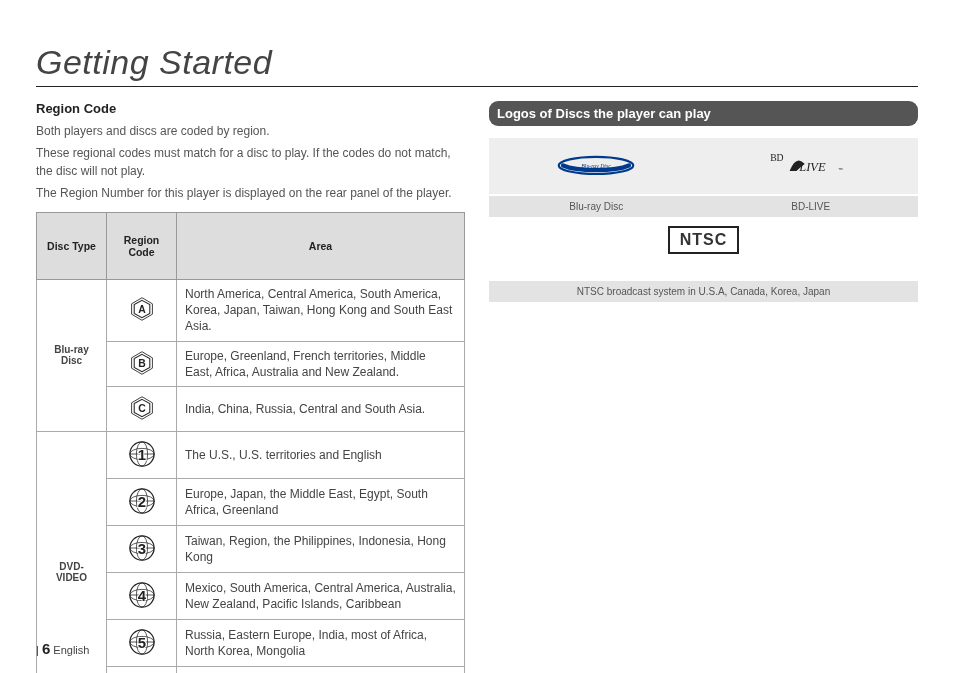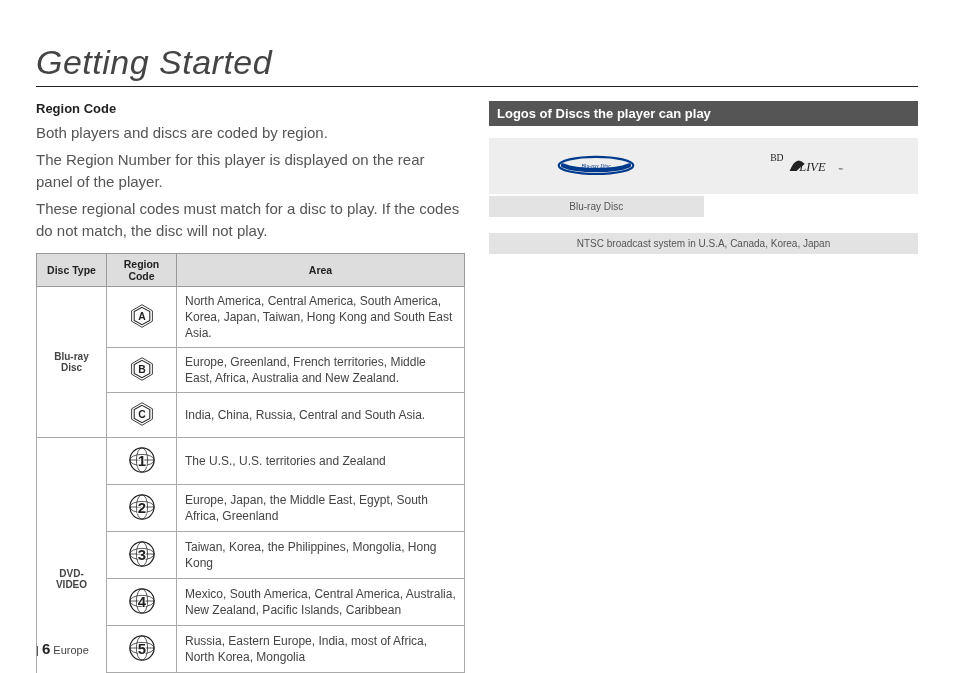--- a/index.html
+++ b/index.html
@@ -37,37 +37,38 @@
     color: #222;
     margin-bottom: 6px;
   }
   .section-bar {
     background: #555;
     color: #fff;
     font-size: 13px;
     font-weight: bold;
     padding: 5px 8px;
     margin-bottom: 12px;
+    border-radius: 9px;
   }
   .body-text {
-    font-size: 15px;
+    font-size: 12px;
     color: #555;
     line-height: 1.5;
     margin-bottom: 4px;
   }
   table.region {
     width: 100%;
     border-collapse: collapse;
     margin-top: 10px;
     font-size: 10.5px;
   }
   table.region th {
     background: #ddd;
     border: 1px solid #999;
-    padding: 4px 6px;
+    padding: 21px 6px;
     font-weight: bold;
     color: #222;
     text-align: center;
   }
   table.region td {
     border: 1px solid #aaa;
     padding: 6px 8px;
     color: #444;
     vertical-align: middle;
   }
@@ -153,22 +154,22 @@
 </head>
 <body>
 
 <h1 class="page-title">Getting Started</h1>
 
 <div class="columns">
 
   <div class="col">
     <div class="section-heading">Region Code</div>
     <p class="body-text">Both players and discs are coded by region.</p>
+    <p class="body-text">These regional codes must match for a disc to play. If the codes do not match, the disc will not play.</p>
     <p class="body-text">The Region Number for this player is displayed on the rear panel of the player.</p>
-    <p class="body-text">These regional codes must match for a disc to play. If the codes do not match, the disc will not play.</p>
 
     <table class="region">
       <thead>
         <tr>
           <th>Disc Type</th>
           <th>Region Code</th>
           <th>Area</th>
         </tr>
       </thead>
       <tbody>
@@ -217,21 +218,21 @@
             <span class="globe-icon">
               <svg viewBox="0 0 30 30">
                   <circle cx="15" cy="15" r="13" fill="none" stroke="#222" stroke-width="1.3"></circle>
                   <ellipse cx="15" cy="15" rx="13" ry="6" fill="none" stroke="#222" stroke-width="0.8"></ellipse>
                   <ellipse cx="15" cy="15" rx="6" ry="13" fill="none" stroke="#222" stroke-width="0.8"></ellipse>
                   <line x1="2" y1="15" x2="28" y2="15" stroke="#222" stroke-width="0.8"></line>
                   <text x="15" y="21" text-anchor="middle" font-size="16" font-weight="bold" fill="#222" stroke="#fff" stroke-width="2" paint-order="stroke">1</text>
                 </svg>
             </span>
           </td>
-          <td class="area-cell">The U.S., U.S. territories and Zealand</td>
+          <td class="area-cell">The U.S., U.S. territories and English</td>
         </tr>
         <tr>
           <td class="icon-cell">
             <span class="globe-icon">
               <svg viewBox="0 0 30 30">
                   <circle cx="15" cy="15" r="13" fill="none" stroke="#222" stroke-width="1.3"></circle>
                   <ellipse cx="15" cy="15" rx="13" ry="6" fill="none" stroke="#222" stroke-width="0.8"></ellipse>
                   <ellipse cx="15" cy="15" rx="6" ry="13" fill="none" stroke="#222" stroke-width="0.8"></ellipse>
                   <line x1="2" y1="15" x2="28" y2="15" stroke="#222" stroke-width="0.8"></line>
                   <text x="15" y="21" text-anchor="middle" font-size="16" font-weight="bold" fill="#222" stroke="#fff" stroke-width="2" paint-order="stroke">2</text>
@@ -245,21 +246,21 @@
             <span class="globe-icon">
               <svg viewBox="0 0 30 30">
                   <circle cx="15" cy="15" r="13" fill="none" stroke="#222" stroke-width="1.3"></circle>
                   <ellipse cx="15" cy="15" rx="13" ry="6" fill="none" stroke="#222" stroke-width="0.8"></ellipse>
                   <ellipse cx="15" cy="15" rx="6" ry="13" fill="none" stroke="#222" stroke-width="0.8"></ellipse>
                   <line x1="2" y1="15" x2="28" y2="15" stroke="#222" stroke-width="0.8"></line>
                   <text x="15" y="21" text-anchor="middle" font-size="16" font-weight="bold" fill="#222" stroke="#fff" stroke-width="2" paint-order="stroke">3</text>
                 </svg>
             </span>
           </td>
-          <td class="area-cell">Taiwan, Korea, the Philippines, Mongolia, Hong Kong</td>
+          <td class="area-cell">Taiwan, Region, the Philippines, Indonesia, Hong Kong</td>
         </tr>
         <tr>
           <td class="icon-cell">
             <span class="globe-icon">
               <svg viewBox="0 0 30 30">
                   <circle cx="15" cy="15" r="13" fill="none" stroke="#222" stroke-width="1.3"></circle>
                   <ellipse cx="15" cy="15" rx="13" ry="6" fill="none" stroke="#222" stroke-width="0.8"></ellipse>
                   <ellipse cx="15" cy="15" rx="6" ry="13" fill="none" stroke="#222" stroke-width="0.8"></ellipse>
                   <line x1="2" y1="15" x2="28" y2="15" stroke="#222" stroke-width="0.8"></line>
                   <text x="15" y="21" text-anchor="middle" font-size="16" font-weight="bold" fill="#222" stroke="#fff" stroke-width="2" paint-order="stroke">4</text>
@@ -317,22 +318,26 @@
         <span class="bdlive-logo">
           <svg viewBox="0 0 130 40">
             <text x="6" y="16" font-size="14" font-family="Georgia" fill="#222">BD</text>
             <path d="M34 30 Q44 6 56 20 Q 50 24 44 30 Z" fill="#222"></path>
             <text x="48" y="30" font-size="18" font-style="italic" font-family="Georgia" fill="#222">LIVE</text>
             <text x="104" y="30" font-size="7" fill="#222">™</text>
           </svg>
         </span>
       </div>
       <div class="logo-label">Blu-ray Disc</div>
-
+      <div class="logo-label">BD-LIVE</div>
+
+      <div class="logo-cell span">
+        <span class="ntsc-box">NTSC</span>
+      </div>
       <div class="logo-label logo-row-span">NTSC broadcast system in U.S.A, Canada, Korea, Japan</div>
     </div>
   </div>
 </div>
 
 <div class="page-footer">
   | <span class="pnum">6</span>
-  <span>Europe</span>
+  <span>English</span>
 </div>
 
 </body></html>

